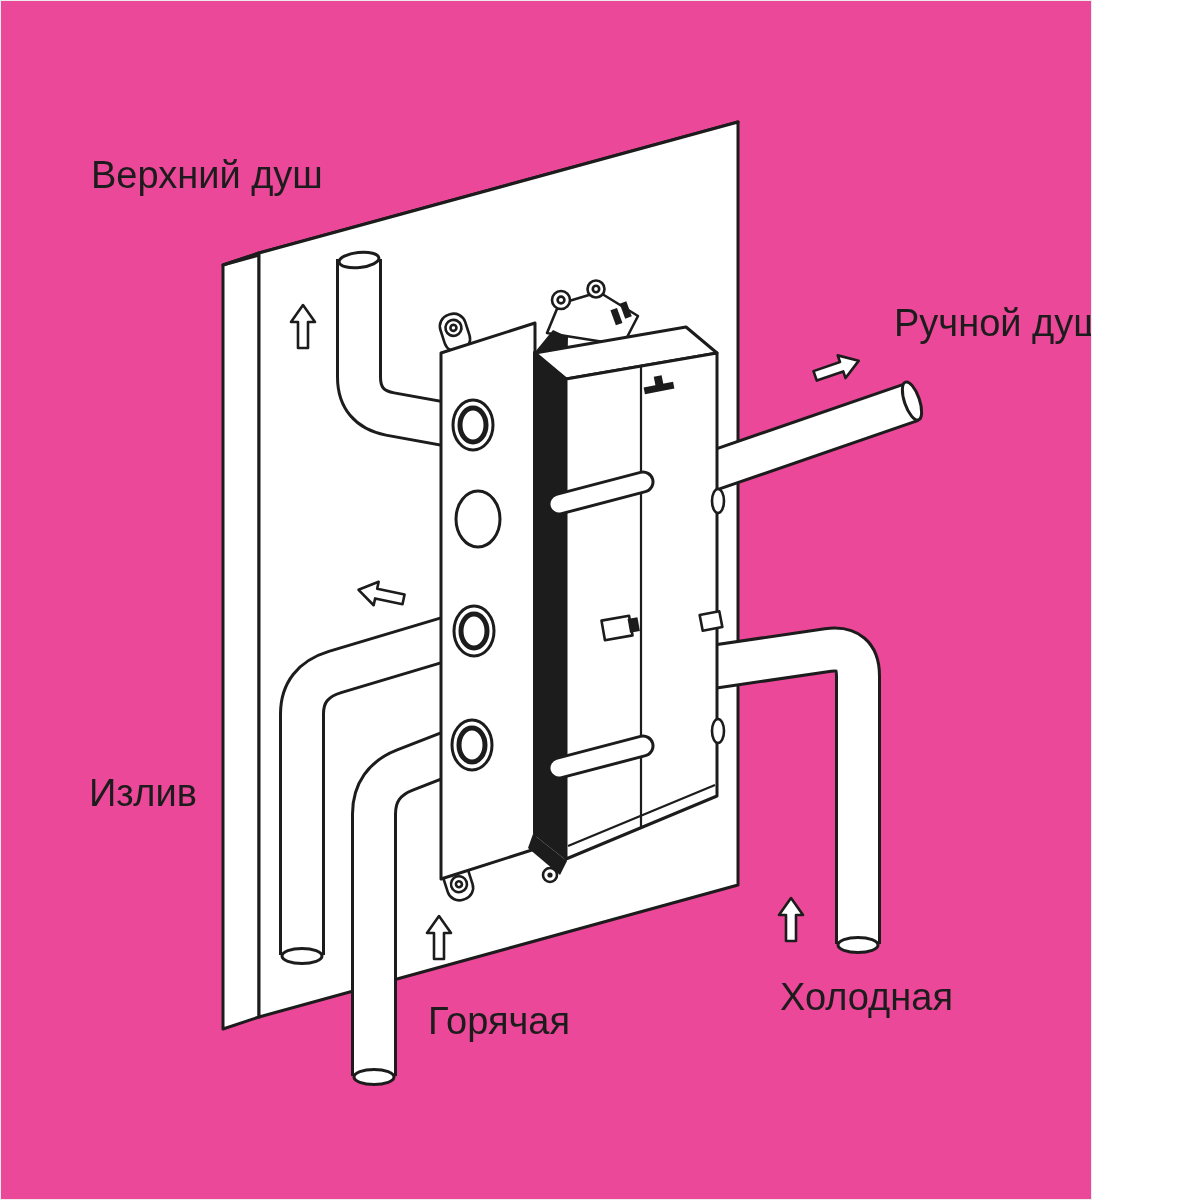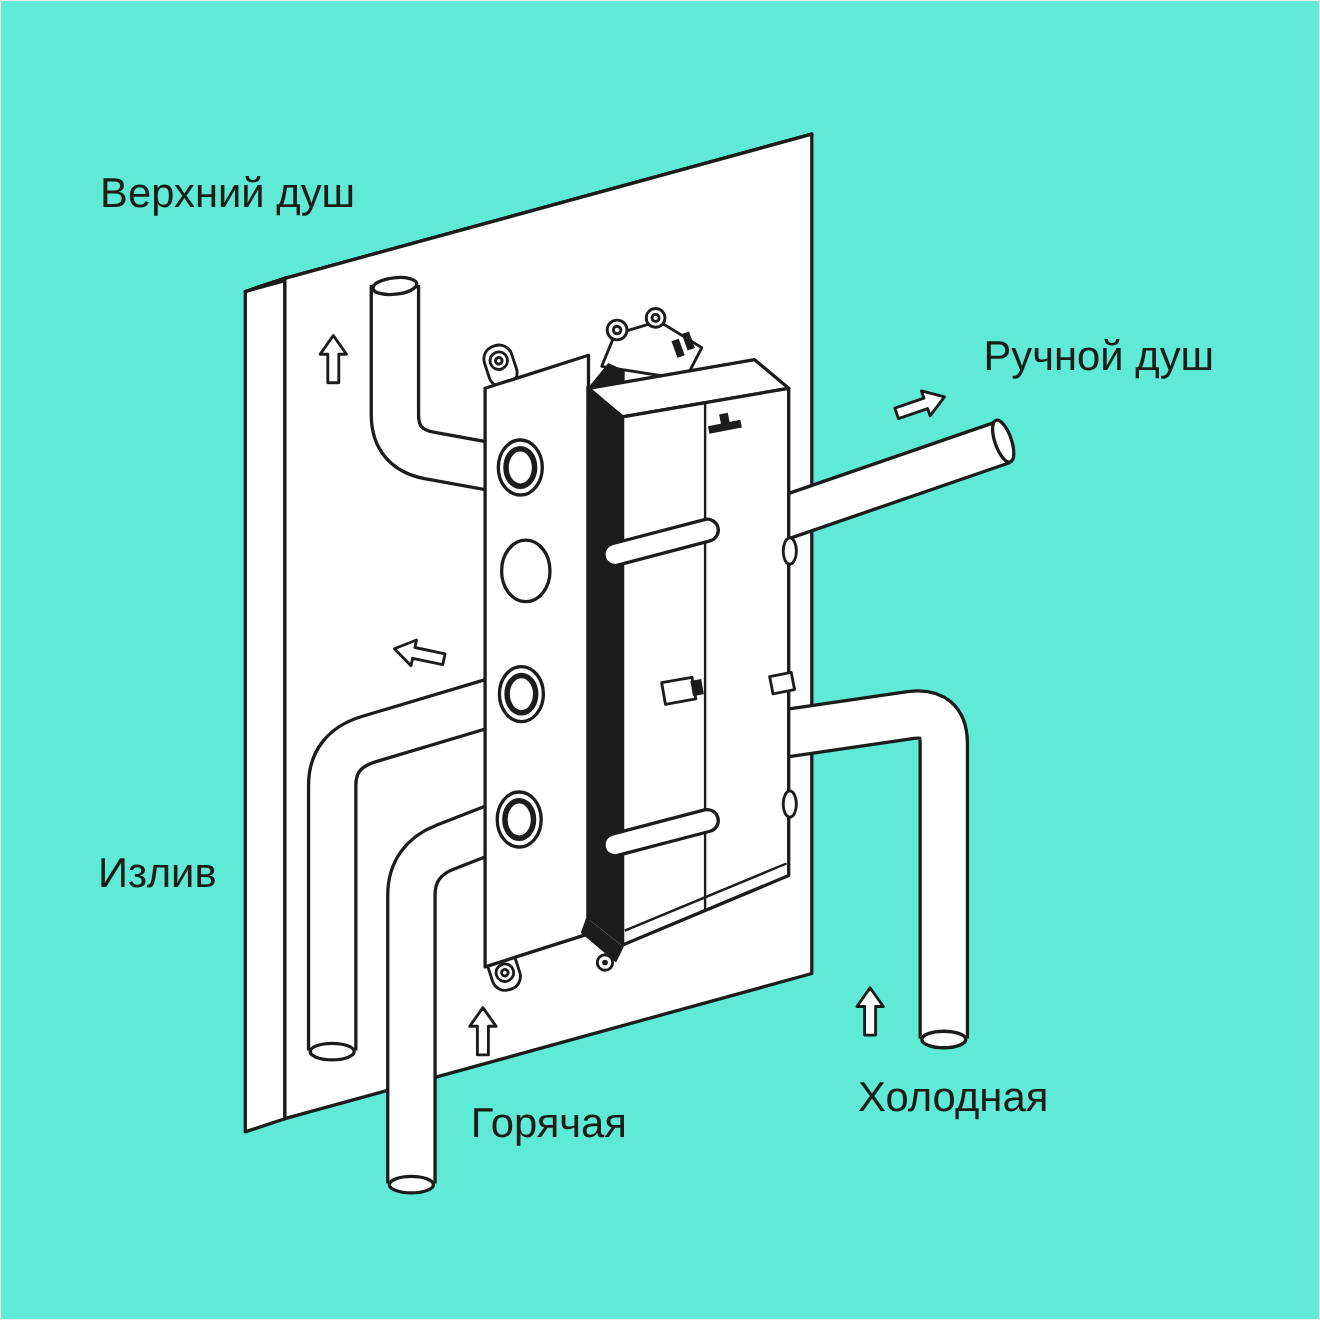--- a/index.html
+++ b/index.html
@@ -1,20 +1,20 @@
 <!DOCTYPE html>
 <html><head>
 <meta charset="utf-8">
 <style>
   html, body { margin: 0; padding: 0; background: #ffffff; }
   .canvas {
     position: relative;
-    width: 1200px;
+    width: 1092px;
     height: 1200px;
-    background: #5eead4;
+    background: #ec4899;
     box-sizing: border-box;
     border: 1px solid #ececec;
     overflow: hidden;
   }
   svg { display: block; }
   .lbl {
     font-family: "Liberation Sans", sans-serif;
     font-size: 38px;
     fill: #1c1c1c;
   }

